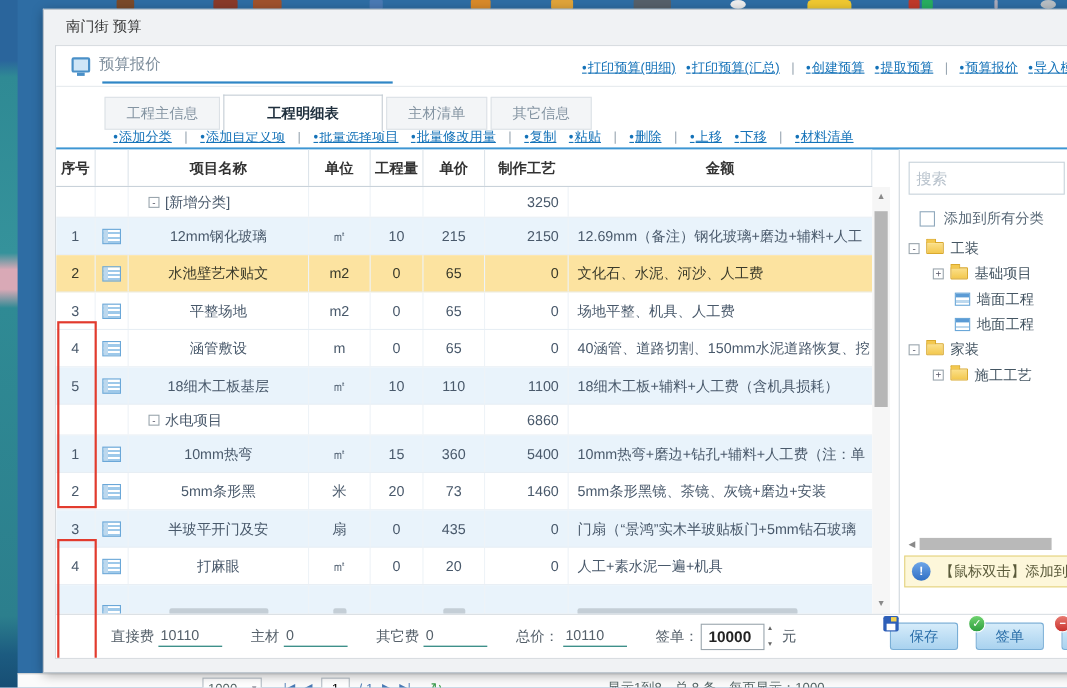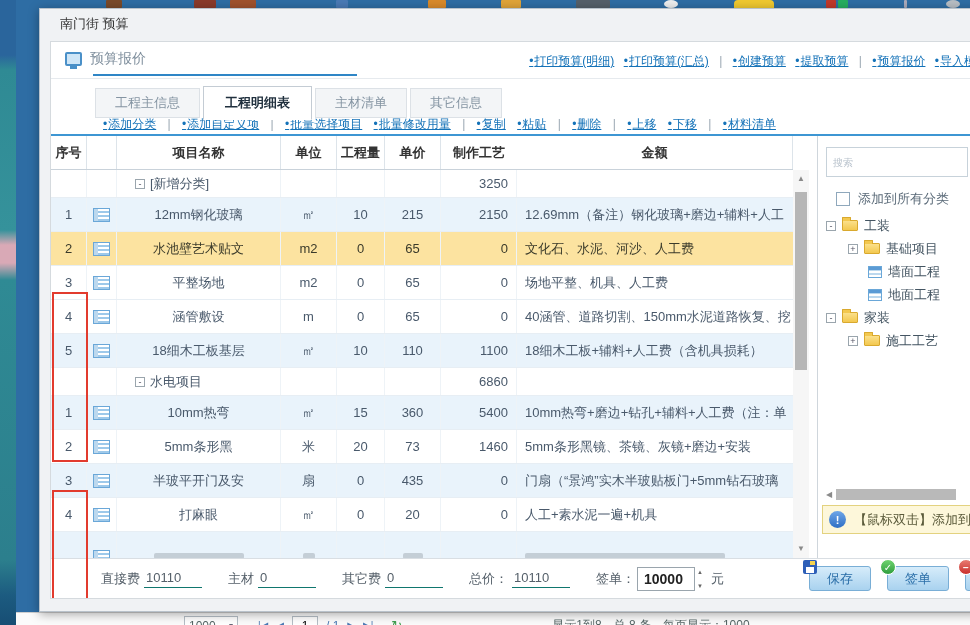--- a/index.html
+++ b/index.html
@@ -24,21 +24,21 @@
   .monitor-icon::after{content:"";position:absolute;left:3px;bottom:-5px;width:7px;height:3px;background:#4a90c8;}
   .title-underline{position:absolute;left:42px;top:32px;width:264px;height:2px;background:#2f86c6;}
   .top-links{position:absolute;right:2px;top:11px;font-size:12px;white-space:nowrap;color:#9aa7b2;}
   .tlink{color:#1472b8;text-decoration:underline;cursor:pointer;margin:0 3px;}
   .tlink::before{content:"\2022";margin-right:1px;}
   .sep{color:#9aa7b2;margin:0 4px;}
 
   
   .tabs{position:absolute;left:44px;top:44px;display:flex;align-items:center;z-index:2;}
   .tab{padding:5px 19px;font-size:13px;color:#8494a2;background:#f3f5f7;border:1px solid #dce1e6;margin-right:3px;cursor:pointer;}
-  .tab.active{background:#fff;color:#20303e;font-weight:bold;border-color:#c4ccd4;border-bottom:1px solid #fff;padding:7px 21px;}
+  .tab.active{background:#fff;color:#20303e;font-weight:bold;border-color:#c4ccd4;border-bottom:1px solid #fff;padding:7px 39px;}
 
   
   .actions{position:absolute;left:48px;top:74px;font-size:12px;white-space:nowrap;color:#9aa7b2;}
   .alink{color:#1472b8;text-decoration:underline;cursor:pointer;margin:0 4px;}
   .alink::before{content:"\2022";margin-right:1px;}
   .blue-rule{position:absolute;left:0;top:92px;width:100%;height:2px;background:#3d96d3;}
 
   
   .table{position:absolute;left:0;top:94px;width:742px;bottom:40px;background:#fff;}
   .thead,.trow{display:grid;grid-template-columns:36px 30px 164px 56px 48px 56px 76px 1fr;}
@@ -65,21 +65,21 @@
   .redbox.b2{top:448px;height:156px;}
 
   
   .vscroll{position:absolute;left:742px;top:128px;width:16px;bottom:40px;background:#f6f6f6;}
   .vscroll .arr{position:absolute;left:0;width:16px;height:14px;color:#8a8a8a;font-size:8px;text-align:center;line-height:14px;cursor:pointer;}
   .vscroll .arr.up{top:2px;} .vscroll .arr.down{bottom:2px;}
   .vscroll .thumb{position:absolute;left:2px;top:22px;width:12px;height:178px;background:#b6b6b6;cursor:pointer;}
 
   
   .rpanel{position:absolute;left:766px;top:94px;bottom:40px;width:177px;border-left:1px solid #cfd6dc;background:#fff;overflow:hidden;}
-  .search-input{position:absolute;left:8px;top:11px;width:142px;height:30px;border:1px solid #c7d2da;font-size:10px;padding:0 6px;color:#445;outline:none;}
+  .search-input{position:absolute;left:8px;top:11px;width:142px;height:30px;border:1px solid #c7d2da;font-size:14px;padding:0 6px;color:#445;outline:none;}
   .search-input::placeholder{color:#b8c2cc;}
   .qbtn{position:absolute;left:156px;top:11px;width:42px;height:30px;background:linear-gradient(#6fb6e6,#3f93cf);border:1px solid #3a88c2;color:#fff;font-size:13px;text-align:left;padding-left:10px;line-height:28px;cursor:pointer;}
   .chk-row{position:absolute;left:18px;top:54px;display:flex;align-items:center;gap:8px;font-size:13px;color:#5a6a78;}
   .checkbox{width:14px;height:14px;border:1px solid #8fa8bc;background:#fff;cursor:pointer;}
   .tree{position:absolute;left:0;top:78px;width:100%;font-size:13px;color:#445562;}
   .tnode{display:flex;align-items:center;gap:6px;height:23px;cursor:pointer;}
   .folder-icon{display:inline-block;width:16px;height:11px;background:linear-gradient(#fbe08a,#f3c84f);border:1px solid #d9a92e;border-radius:1px;position:relative;}
   .folder-icon::before{content:"";position:absolute;left:-1px;top:-4px;width:7px;height:3px;background:#f3c84f;border:1px solid #d9a92e;border-bottom:none;border-radius:1px 1px 0 0;}
   .tgrid-icon{display:inline-block;width:14px;height:12px;border:1px solid #6aa7d8;background:
     linear-gradient(180deg,#5b9bd5 0 3px,transparent 3px),

